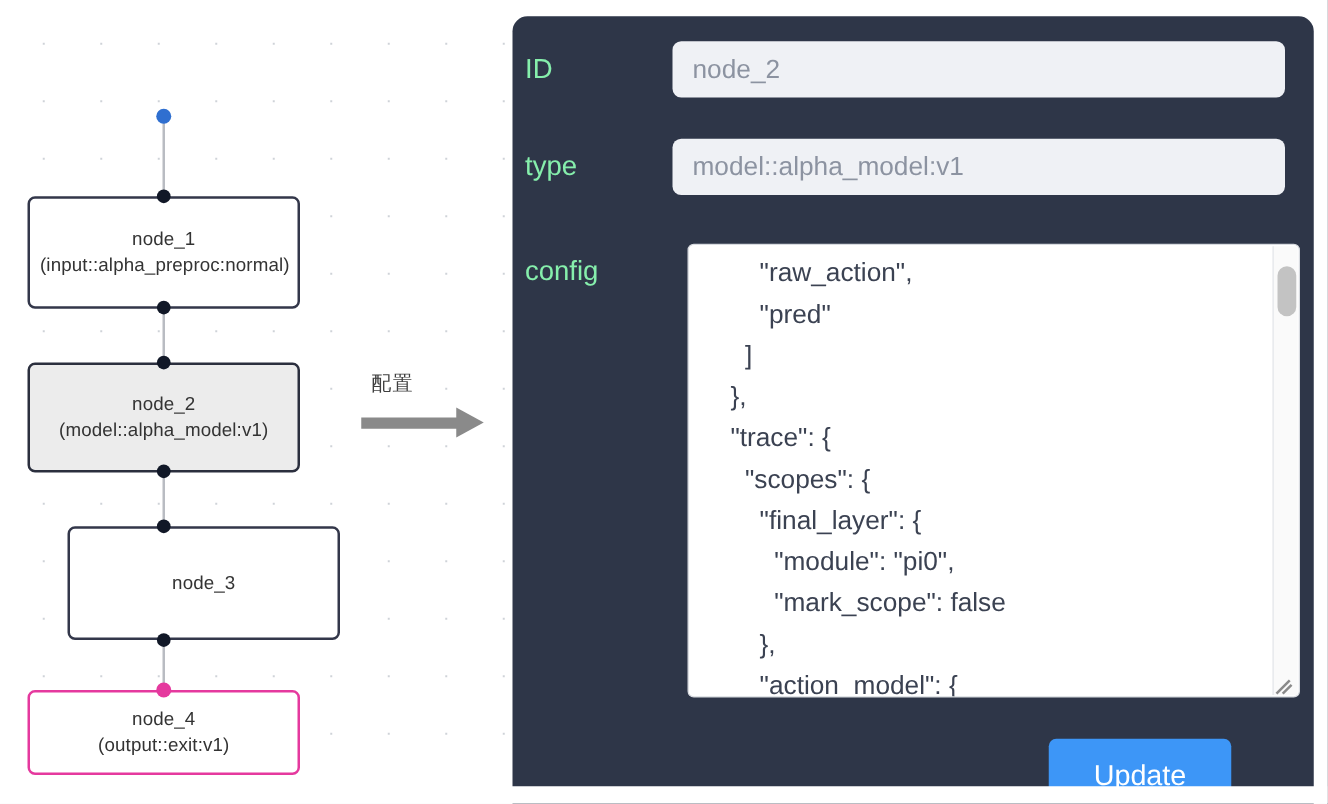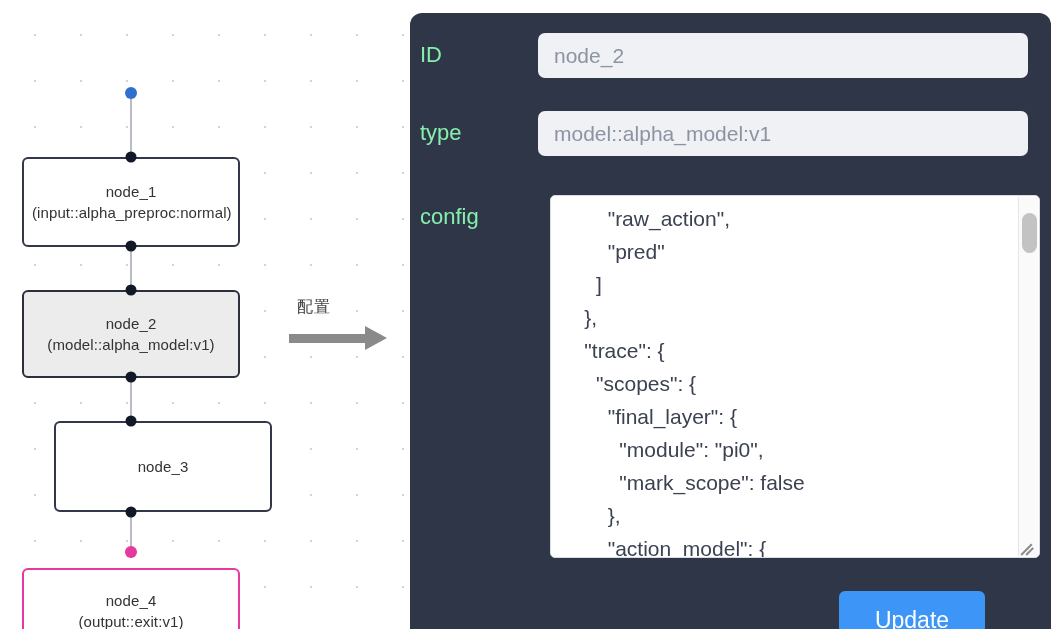--- a/index.html
+++ b/index.html
@@ -238,21 +238,21 @@
   </div>
   <div class="port" style="left:131px; top:290px;"></div>
   <div class="port" style="left:131px; top:377px;"></div>
 
   <div class="node" style="left:22px; top:421px; width:218px; height:91px;margin-left:32px;">
     <span class="node-text"><span>node_3</span><br></span>
   </div>
   <div class="port" style="left:131px; top:421px;"></div>
   <div class="port" style="left:131px; top:512px;"></div>
 
-  <div class="node is-output" style="left:22px; top:568px; width:218px; height:68px;align-items:flex-end;">
+  <div class="node is-output" style="left:22px; top:552px; width:218px; height:68px;">
     <span class="node-text"><span>node_4</span><br><span>(output::exit:v1)</span></span>
   </div>
   <div class="port port-pink" style="left:131px; top:552px;"></div>
 
   <div id="arrow-group">
     <div id="arrow-label">配置</div>
     <div class="arrow-shaft"></div>
     <div class="arrow-head"></div>
   </div>
 

